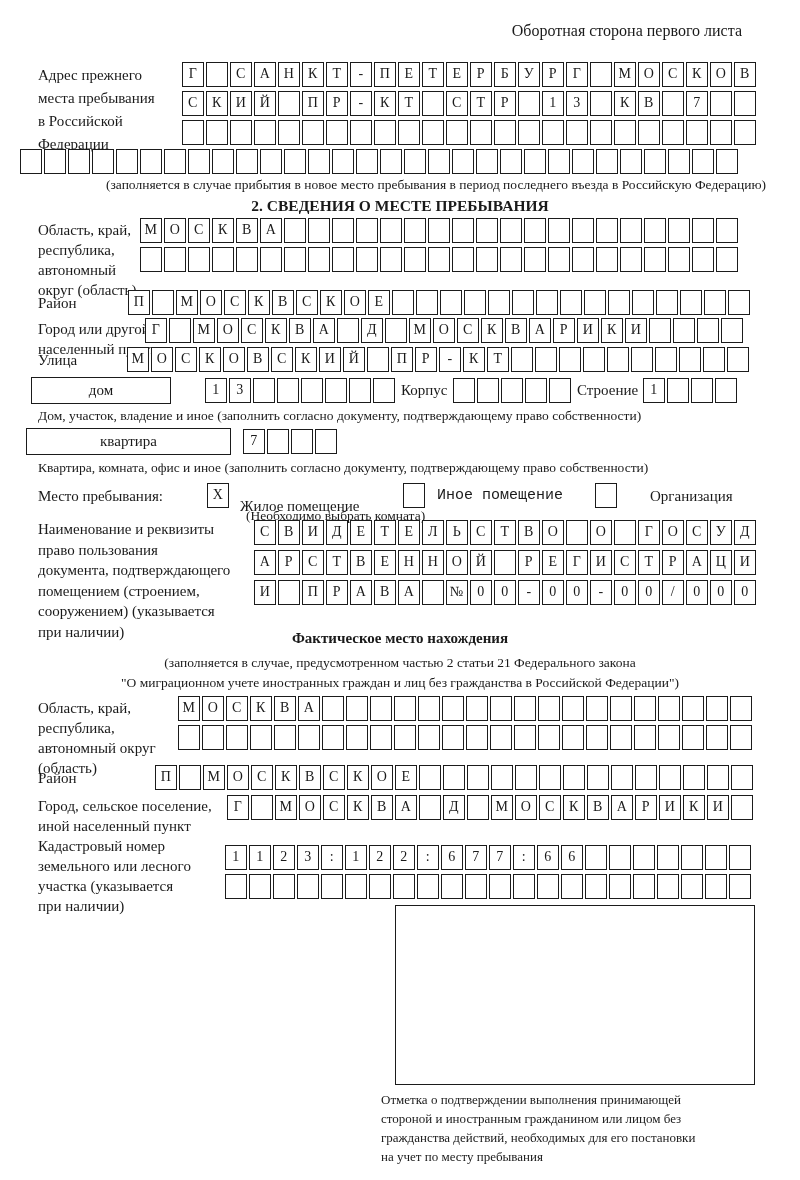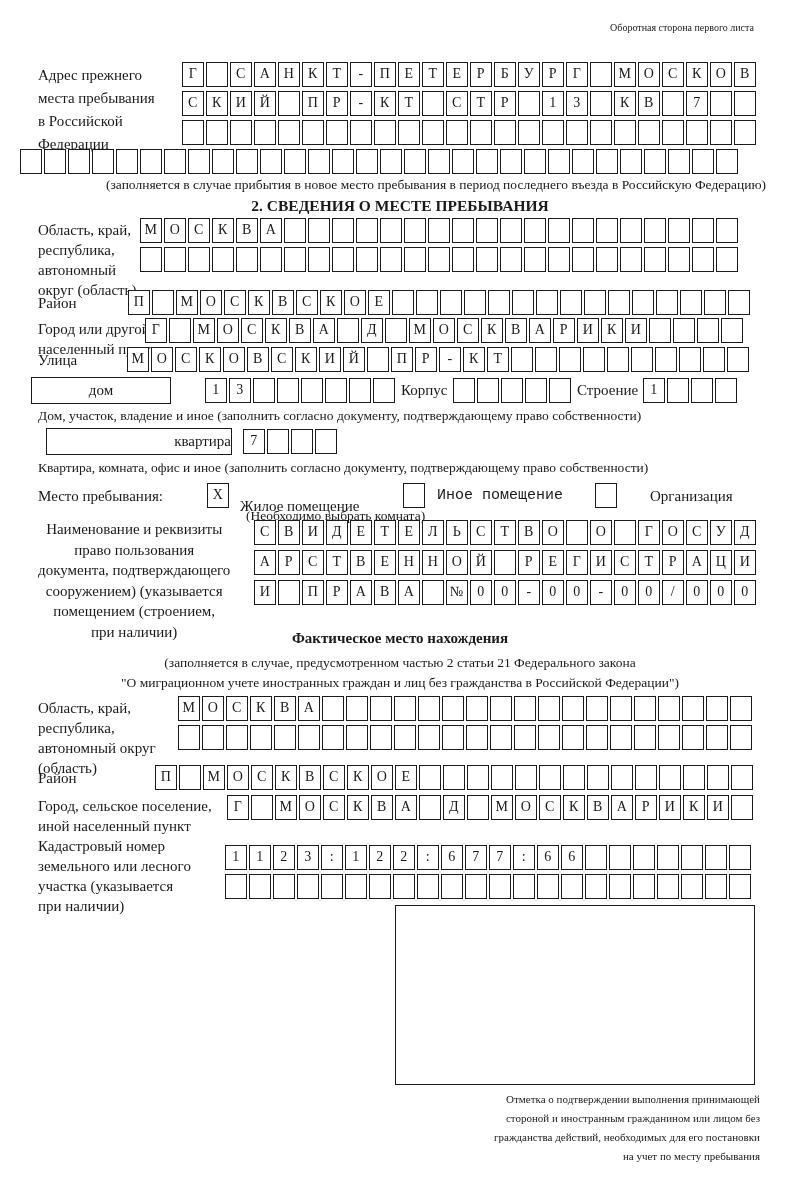--- a/index.html
+++ b/index.html
@@ -5,37 +5,37 @@
   html,body{margin:0;padding:0;background:#fff;}
   .page{
     position:relative;width:800px;height:1180px;background:#ffffff;
     font-family:"Liberation Serif","DejaVu Serif",serif;color:#1a1a1a;overflow:hidden;
   }
   .abs{position:absolute;}
   .lbl{position:absolute;font-size:15px;line-height:20px;white-space:nowrap;}
   .lines div{white-space:nowrap;}
   .lh23 div{line-height:23px;}
   .lh20 div{line-height:20px;}
-  .lh21 div{line-height:20.5px;text-align:center;}
+  .lh21 div{line-height:20.5px;}
   .boxrow{position:absolute;white-space:nowrap;height:37px;}
   .cell{
     display:inline-block;box-sizing:border-box;vertical-align:top;
     width:21.5px;height:25px;border:1.7px solid #1b1b1b;margin-right:2.5px;
     text-align:center;font-size:14px;line-height:21px;background:#fff;
   }
   .bigfield{
     position:absolute;box-sizing:border-box;border:1.8px solid #1b1b1b;height:27px;
     text-align:center;font-size:15px;line-height:24px;background:#fff;
   }
   .note{position:absolute;font-size:13.5px;white-space:nowrap;}
   .center{position:absolute;left:0;width:800px;text-align:center;}
   .bold{font-weight:bold;}
-  .corner{position:absolute;top:22px;right:46px;font-size:10px;}
+  .corner{position:absolute;top:22px;right:58px;font-size:16px;}
   .stampbox{position:absolute;left:395px;top:905px;width:360px;height:180px;border:1.9px solid #1b1b1b;box-sizing:border-box;background:#fff;}
-  .stampnote{position:absolute;left:390px;top:1090px;width:370px;text-align:right;font-size:11px;line-height:19px;}
+  .stampnote{position:absolute;left:381px;top:1090px;width:370px;text-align:left;font-size:13px;line-height:19px;}
 </style>
 </head>
 <body>
 
 <div class="page">
 
   <div class="corner">Оборотная сторона первого листа</div>
 
   <div class="lbl lines lh23" style="left:38px;top:64px;">
       <div>Адрес прежнего</div>
@@ -73,39 +73,39 @@
   <div class="boxrow" style="left:127px;top:347px;"><span class="cell">М</span><span class="cell">О</span><span class="cell">С</span><span class="cell">К</span><span class="cell">О</span><span class="cell">В</span><span class="cell">С</span><span class="cell">К</span><span class="cell">И</span><span class="cell">Й</span><span class="cell"></span><span class="cell">П</span><span class="cell">Р</span><span class="cell">-</span><span class="cell">К</span><span class="cell">Т</span><span class="cell"></span><span class="cell"></span><span class="cell"></span><span class="cell"></span><span class="cell"></span><span class="cell"></span><span class="cell"></span><span class="cell"></span><span class="cell"></span><span class="cell"></span></div>
 
   <div class="bigfield" style="left:31px;top:377px;width:140px;">дом</div>
   <div class="boxrow" style="left:205px;top:378px;"><span class="cell">1</span><span class="cell">3</span><span class="cell"></span><span class="cell"></span><span class="cell"></span><span class="cell"></span><span class="cell"></span><span class="cell"></span></div>
   <div class="lbl" style="left:401px;top:380px;">Корпус</div>
   <div class="boxrow" style="left:453px;top:378px;"><span class="cell"></span><span class="cell"></span><span class="cell"></span><span class="cell"></span><span class="cell"></span></div>
   <div class="lbl" style="left:577px;top:380px;">Строение</div>
   <div class="boxrow" style="left:643px;top:378px;"><span class="cell">1</span><span class="cell"></span><span class="cell"></span><span class="cell"></span></div>
   <div class="note" style="left:38px;top:408px;">Дом, участок, владение и иное (заполнить согласно документу, подтверждающему право собственности)</div>
 
-  <div class="bigfield" style="left:46px;top:428px;width:186px;text-align:right;">квартира</div>
+  <div class="bigfield" style="left:26px;top:428px;width:205px;">квартира</div>
   <div class="boxrow" style="left:243px;top:429px;"><span class="cell">7</span><span class="cell"></span><span class="cell"></span><span class="cell"></span></div>
   <div class="note" style="left:38px;top:460px;">Квартира, комната, офис и иное (заполнить согласно документу, подтверждающему право собственности)</div>
 
   <div class="lbl" style="left:38px;top:486px;">Место пребывания:</div>
   <span class="cell abs" style="left:207px;top:483px;">X</span>
   <div class="lbl" style="left:240px;top:496px;">Жилое помещение</div>
   <span class="cell abs" style="left:403px;top:483px;"></span>
   <div class="lbl" style="left:437px;top:486px;font-family:Liberation Mono, monospace;">Иное помещение</div>
   <span class="cell abs" style="left:595px;top:483px;"></span>
   <div class="lbl" style="left:650px;top:486px;">Организация</div>
   <div class="note" style="left:246px;top:508px;">(Необходимо выбрать комната)</div>
 
   <div class="lbl lines lh21" style="left:38px;top:519px;">
       <div>Наименование и реквизиты</div>
       <div>право пользования</div>
       <div>документа, подтверждающего</div>
+      <div>помещением (строением,</div>
       <div>сооружением) (указывается</div>
-      <div>помещением (строением,</div>
       <div>при наличии)</div>
     </div>
   <div class="boxrow" style="left:254px;top:520px;"><span class="cell">С</span><span class="cell">В</span><span class="cell">И</span><span class="cell">Д</span><span class="cell">Е</span><span class="cell">Т</span><span class="cell">Е</span><span class="cell">Л</span><span class="cell">Ь</span><span class="cell">С</span><span class="cell">Т</span><span class="cell">В</span><span class="cell">О</span><span class="cell"></span><span class="cell">О</span><span class="cell"></span><span class="cell">Г</span><span class="cell">О</span><span class="cell">С</span><span class="cell">У</span><span class="cell">Д</span></div>
   <div class="boxrow" style="left:254px;top:550px;"><span class="cell">А</span><span class="cell">Р</span><span class="cell">С</span><span class="cell">Т</span><span class="cell">В</span><span class="cell">Е</span><span class="cell">Н</span><span class="cell">Н</span><span class="cell">О</span><span class="cell">Й</span><span class="cell"></span><span class="cell">Р</span><span class="cell">Е</span><span class="cell">Г</span><span class="cell">И</span><span class="cell">С</span><span class="cell">Т</span><span class="cell">Р</span><span class="cell">А</span><span class="cell">Ц</span><span class="cell">И</span></div>
   <div class="boxrow" style="left:254px;top:580px;"><span class="cell">И</span><span class="cell"></span><span class="cell">П</span><span class="cell">Р</span><span class="cell">А</span><span class="cell">В</span><span class="cell">А</span><span class="cell"></span><span class="cell">№</span><span class="cell">0</span><span class="cell">0</span><span class="cell">-</span><span class="cell">0</span><span class="cell">0</span><span class="cell">-</span><span class="cell">0</span><span class="cell">0</span><span class="cell">/</span><span class="cell">0</span><span class="cell">0</span><span class="cell">0</span></div>
 
   <div class="center bold" style="top:630px;font-size:15px;">Фактическое место нахождения</div>
   <div class="center" style="top:655px;font-size:13.5px;">(заполняется в случае, предусмотренном частью 2 статьи 21 Федерального закона</div>
   <div class="center" style="top:675px;font-size:13.5px;">"О миграционном учете иностранных граждан и лиц без гражданства в Российской Федерации")</div>
 

